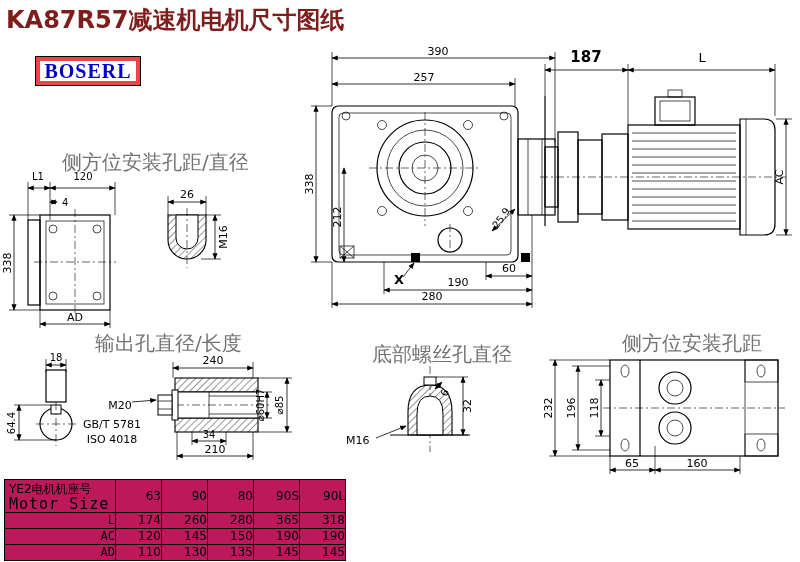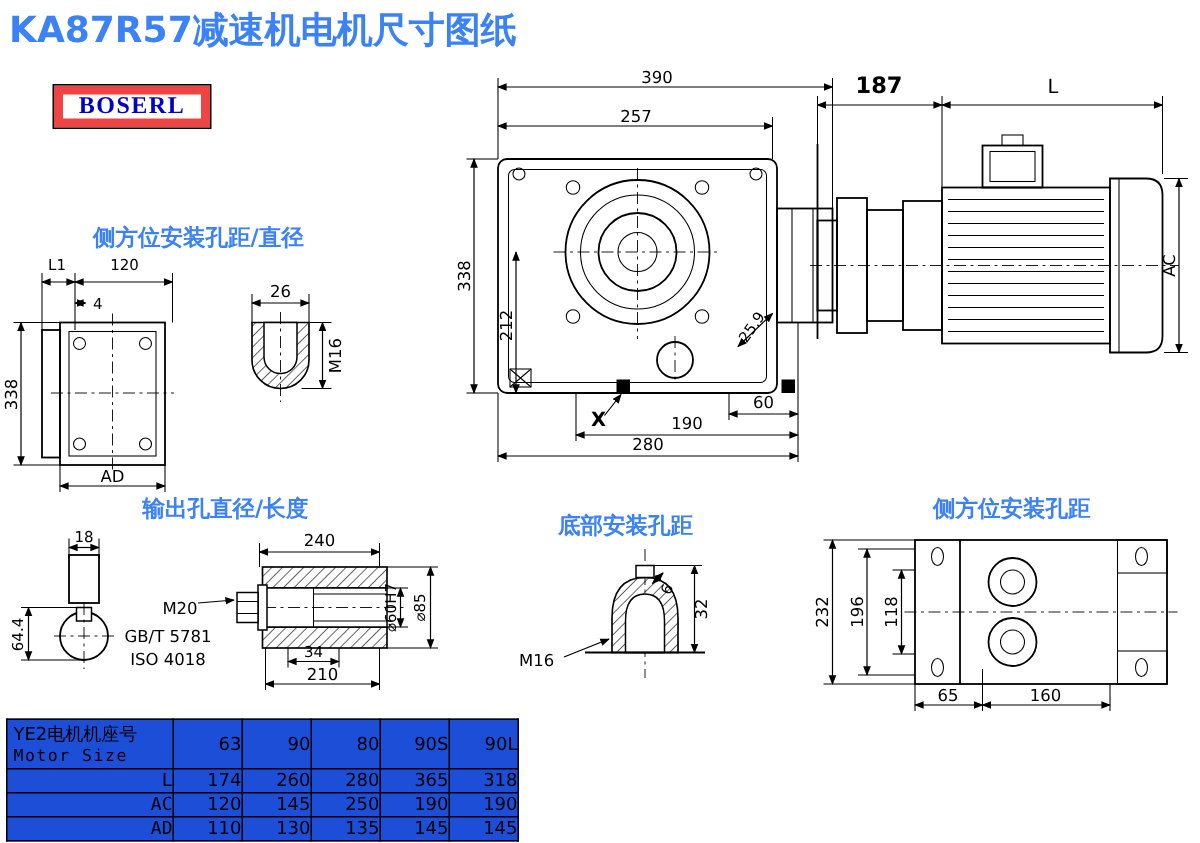--- a/index.html
+++ b/index.html
@@ -1,42 +1,42 @@
 <!DOCTYPE html>
 <html><head>
 <meta charset="utf-8">
 <style>
   * { margin:0; padding:0; box-sizing:border-box; }
   html,body { width:800px; height:562px; }
   body { background:#fff; font-family:"DejaVu Sans", sans-serif; position:relative; overflow:hidden; }
   .abs { position:absolute; }
-  .title { left:6px; top:4px; font-size:24px; font-weight:bold; color:#3b82f6; }
-  .logo { left:36px; top:57px; width:104px; height:28px; border:6px solid #ef4444; outline:1px solid #000;
+  .title { left:6px; top:4px; font-size:24px; font-weight:bold; color:#7f1d1d; }
+  .logo { left:36px; top:57px; width:104px; height:28px; border:4px solid #ef4444; outline:1px solid #000;
           display:flex; align-items:center; justify-content:center; color:#0000cc; font-weight:bold;
-          font-size:16px; letter-spacing:1px; font-family:"Liberation Serif", serif; background:#fff; }
-  .seclabel { color:#3b82f6; font-weight:bold; font-size:15px; white-space:nowrap; }
+          font-size:20px; letter-spacing:1px; font-family:"Liberation Serif", serif; background:#fff; }
+  .seclabel { color:#737373; font-weight:normal; font-size:20px; white-space:nowrap; }
   svg { overflow:visible; }
   svg text { font-family:"DejaVu Sans", sans-serif; font-size:11px; fill:#000; stroke:none; }
   svg text.sm { font-size:10px; }
   svg text.big { font-size:15px; font-weight:bold; }
   svg text.md { font-size:13px; }
   .ln { fill:none; stroke:#000; stroke-width:1.2; }
   .th { fill:none; stroke:#000; stroke-width:0.7; }
   .dm { fill:none; stroke:#000; stroke-width:0.8; }
   .cl { fill:none; stroke:#000; stroke-width:0.6; stroke-dasharray:8 3 2 3; }
   .wh { fill:#fff; stroke:#000; stroke-width:1; }
   .hatchf { fill:url(#hat); stroke:#000; stroke-width:1.1; }
   .fillb { fill:#000; stroke:none; }
-  .spec { border-collapse:collapse; background:#1d4ed8; table-layout:fixed; }
+  .spec { border-collapse:collapse; background:#be185d; table-layout:fixed; }
   .spec td { border:1px solid #000; text-align:right; font-size:12px; height:15px; line-height:15px; padding:0; }
   .spec td.lbl { font-family:"DejaVu Sans Mono", monospace; }
   .spec .hrow td { height:32px; line-height:32px; }
   .spec .hcell { text-align:left; padding-left:4px; line-height:normal; }
   .hcell .cn { font-size:12px; line-height:16px; }
-  .hcell .en { font-size:11px; line-height:14px; font-family:"DejaVu Sans Mono", monospace; letter-spacing:1px; }
+  .hcell .en { font-size:15px; line-height:14px; font-family:"DejaVu Sans Mono", monospace; letter-spacing:1px; }
 </style>
 </head>
 <body>
 
 <svg width="0" height="0" class="abs" style="left:0;top:0">
   <defs>
     <marker id="arr" viewBox="0 0 10 10" refX="9" refY="5" markerWidth="8" markerHeight="8" orient="auto-start-reverse">
       <path d="M0,1 L10,5 L0,9 Z" fill="#000"></path>
     </marker>
     <pattern id="hat" width="5" height="5" patternUnits="userSpaceOnUse" patternTransform="rotate(45)">
@@ -45,21 +45,21 @@
   </defs>
 </svg>
 
 <div class="abs title">KA87R57减速机电机尺寸图纸</div>
 <div class="abs logo">
   <span>BOSERL</span>
 </div>
 
 <div class="abs seclabel" style="left:62px;top:149px">侧方位安装孔距/直径</div>
 <div class="abs seclabel" style="left:95px;top:330px">输出孔直径/长度</div>
-<div class="abs seclabel" style="left:372px;top:341px">底部安装孔距</div>
+<div class="abs seclabel" style="left:372px;top:341px">底部螺丝孔直径</div>
 <div class="abs seclabel" style="left:622px;top:330px">侧方位安装孔距</div>
 
 <svg class="abs" style="left:308px;top:44px" width="258" height="272" viewBox="0 0 258 272">
 
   <line class="th" x1="24" y1="8" x2="24" y2="62"></line>
   <line class="th" x1="247" y1="8" x2="247" y2="98"></line>
   <line class="dm" x1="24" y1="14" x2="247" y2="14" marker-start="url(#arr)" marker-end="url(#arr)"></line>
   <text x="130" y="11" text-anchor="middle">390</text>
 
   <line class="th" x1="207" y1="34" x2="207" y2="62"></line>
@@ -352,21 +352,21 @@
     <td>174</td>
     <td>260</td>
     <td>280</td>
     <td>365</td>
     <td>318</td>
   </tr>
   <tr>
     <td class="lbl">AC</td>
     <td>120</td>
     <td>145</td>
-    <td>250</td>
+    <td>150</td>
     <td>190</td>
     <td>190</td>
   </tr>
   <tr>
     <td class="lbl">AD</td>
     <td>110</td>
     <td>130</td>
     <td>135</td>
     <td>145</td>
     <td>145</td>

